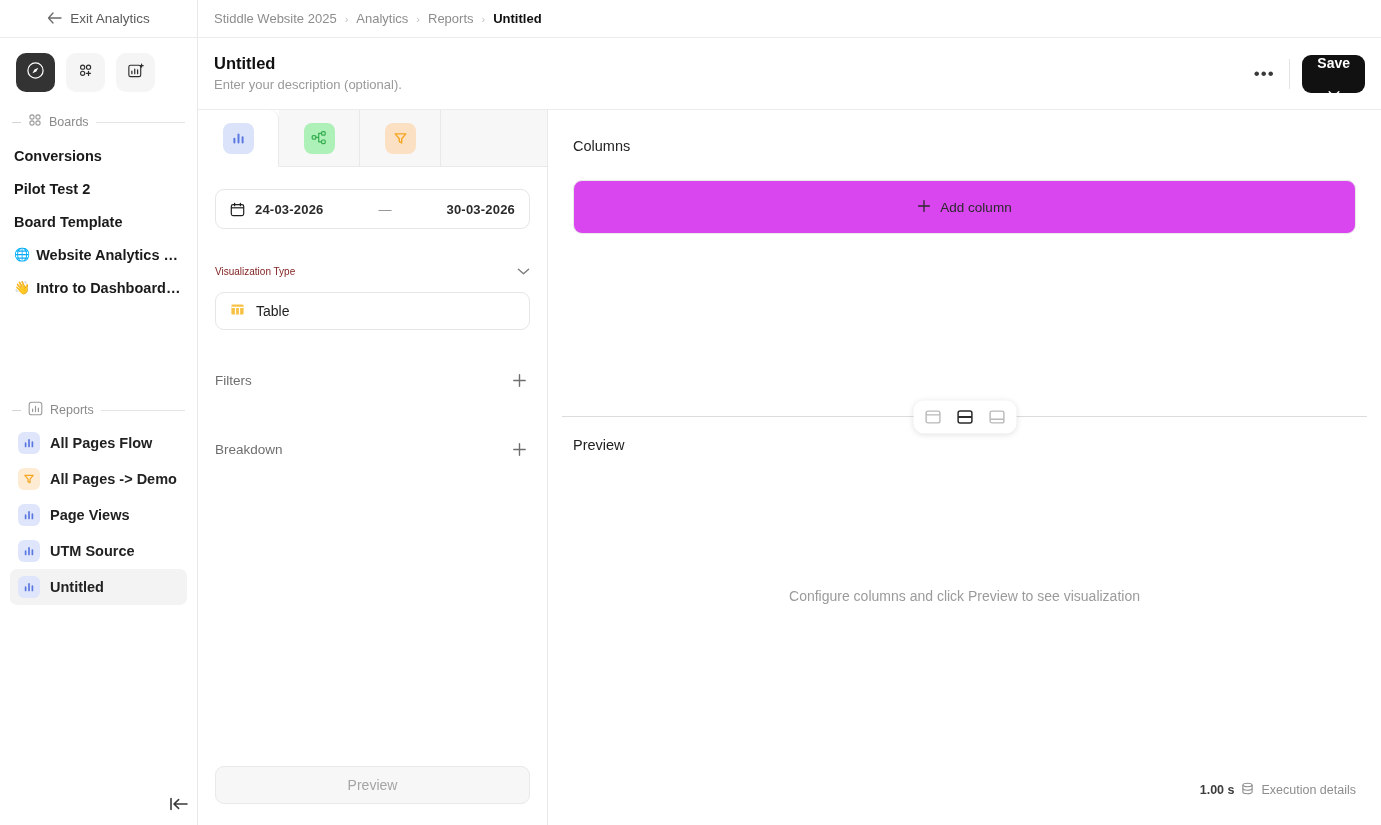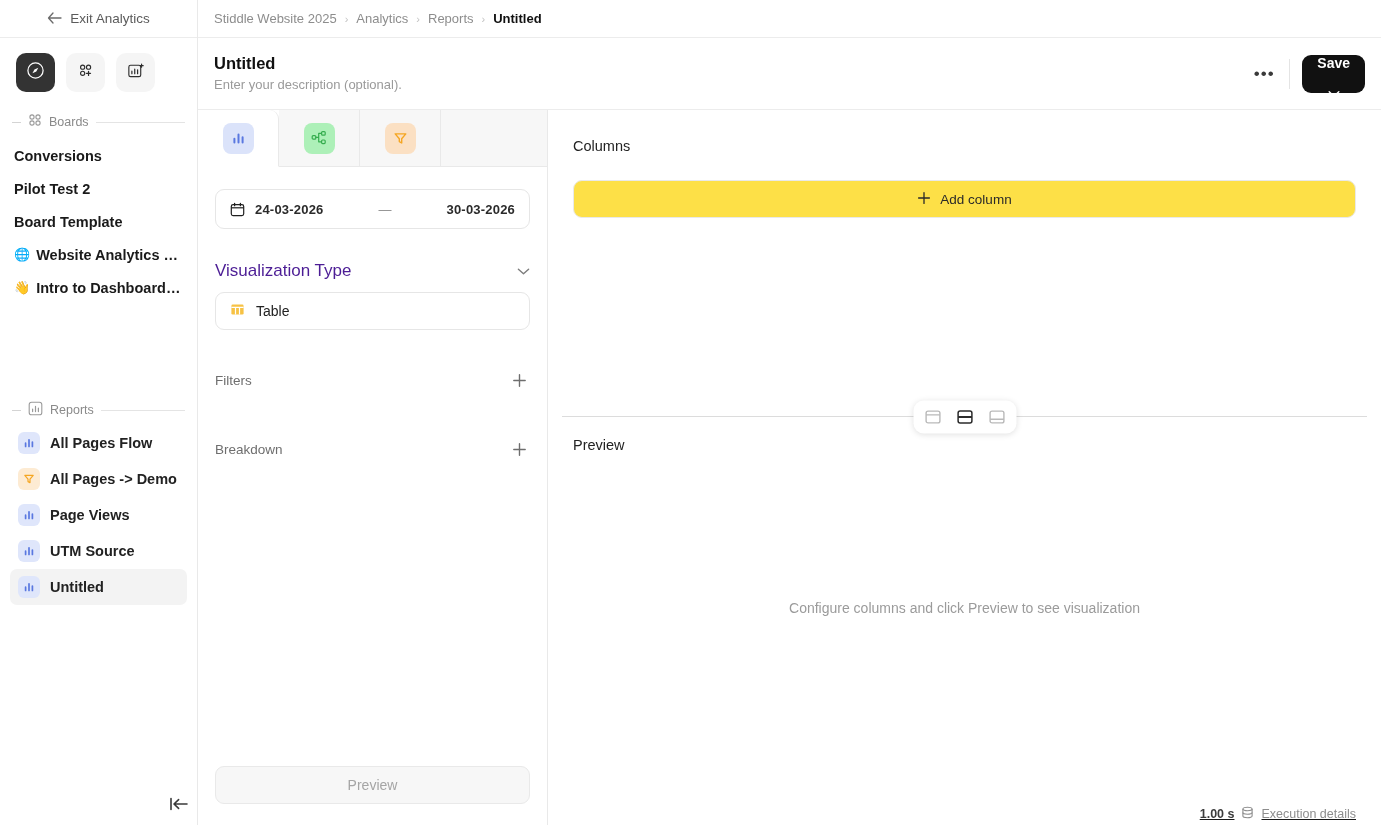--- a/index.html
+++ b/index.html
@@ -133,21 +133,21 @@
     display: flex; align-items: center; padding: 0 14px; cursor: pointer;
   }
   .daterange .cal { margin-right: 10px; display: flex; }
   .dr-date { font-size: 13px; font-weight: bold; color: #2b2b2b; letter-spacing: .2px; }
   .dr-dash { flex: 1; text-align: center; color: #8a8a8a; font-size: 13px; }
 
   .field-label-row {
     display: flex; align-items: center; justify-content: space-between;
     margin-top: 32px; height: 20px; cursor: pointer;
   }
-  .field-label { font-size: 17px; color: #4c1d95; }
+  .field-label { font-size: 10px; color: #7f1d1d; }
   .viz-select {
     margin-top: 11px; height: 38px; border: 1px solid #e6e6e6; border-radius: 9px;
     display: flex; align-items: center; gap: 11px; padding: 17px 14px; cursor: pointer;
   }
   .viz-select .vtext { font-size: 14px; color: #222; }
 
   .row-add {
     display: flex; align-items: center; justify-content: space-between;
     margin-top: 38px; height: 24px;
   }
@@ -163,41 +163,41 @@
     height: 38px; width: 100%; border: 1px solid #e9e9e9; border-radius: 9px;
     background: #f7f7f7; color: #a5a5a5; font-size: 14px;
     display: flex; align-items: center; justify-content: center; cursor: pointer;
   }
 
   
   .pane { flex: 1; display: flex; flex-direction: column; min-width: 0; position: relative; }
   .columns-area { padding: 28px 25px 0 25px; height: 306px; }
   .sec-title { font-size: 14.5px; color: #232323; }
   .add-column {
-    margin-top: 26px; height: 38px; border: 1px solid #e9e9e9; border-radius: 9px;
+    margin-top: 26px; height: 54px; border: 1px solid #e9e9e9; border-radius: 9px;
     display: flex; align-items: center; justify-content: center; gap: 9px;
-    cursor: pointer; font-size: 13.5px; color: #2a2a2a; background: #fde047;
+    cursor: pointer; font-size: 13.5px; color: #2a2a2a; background: #d946ef;
   }
 
   .splitter { position: relative; height: 1px; background: #dcdcdc; margin: 0 14px; }
   .layout-toggle {
     position: absolute; left: 50%; top: 50%; transform: translate(-50%, -50%);
     background: #ffffff; border-radius: 10px; padding: 6px 9px;
     display: flex; gap: 11px; box-shadow: 0 1px 6px rgba(0,0,0,.13);
   }
   .lt-btn { width: 21px; height: 21px; display: flex; align-items: center; justify-content: center; cursor: pointer; }
 
   .preview-area { flex: 1; display: flex; flex-direction: column; padding: 20px 25px 0 25px; min-height: 0; }
   .preview-empty {
     flex: 1; display: flex; align-items: center; justify-content: center;
     font-size: 14px; color: #9b9b9b; padding-bottom: 42px;
   }
   .exec-row {
     display: flex; align-items: center; justify-content: flex-end;
-    gap: 7px; padding: 0 25px 2px 0; text-decoration: underline;
+    gap: 7px; padding: 0 25px 26px 0;
   }
   .exec-time { font-size: 12.5px; font-weight: bold; color: #3c3c3c; }
   .exec-lbl { font-size: 12.5px; color: #8d8d8d; }
 </style>
 </head>
 <body>
 
 <div class="app">
 
   <aside class="sidebar">

